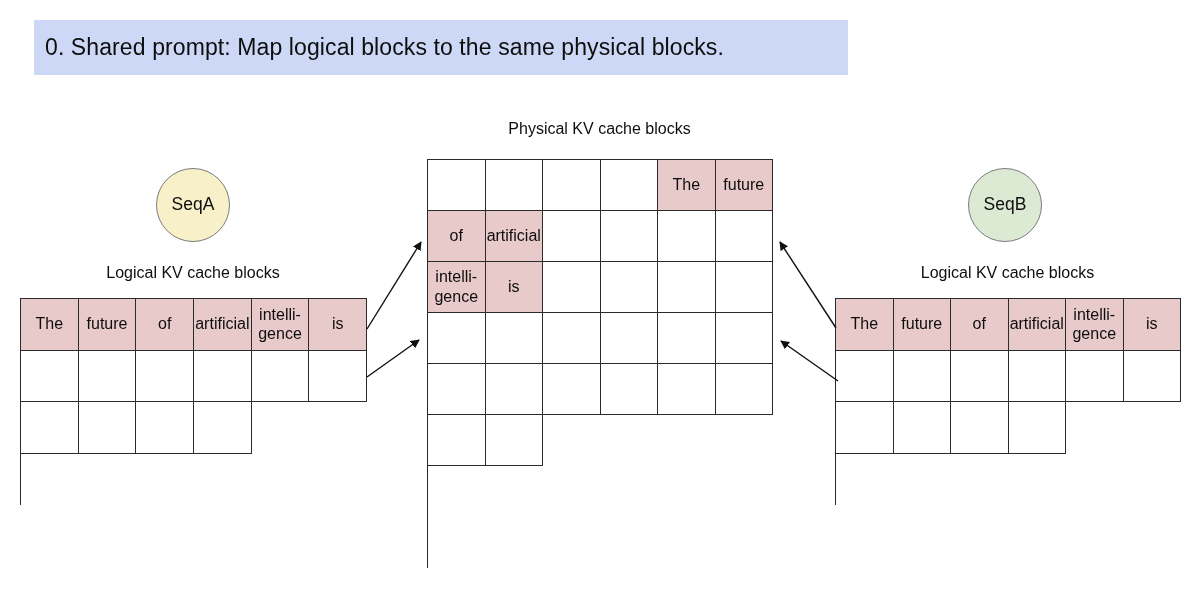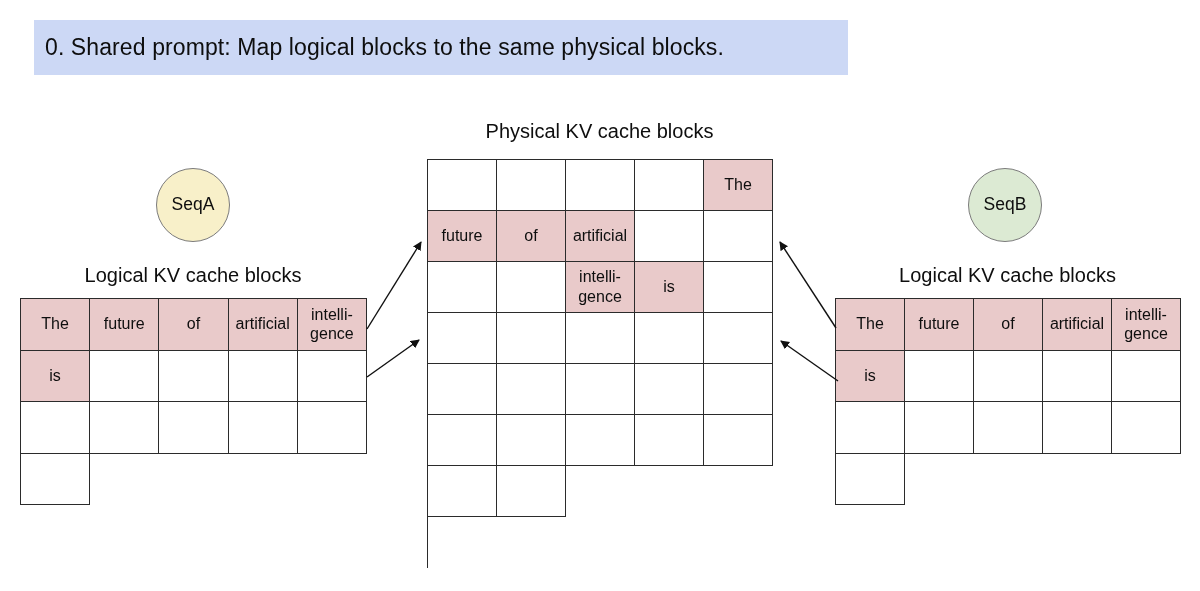--- a/index.html
+++ b/index.html
@@ -44,32 +44,32 @@
     justify-content: center;
     font-size: 17.5px;
     line-height: 1.22;
     text-align: center;
   }
   #seq-a { left: 156px; top: 168px; background: var(--seqa-bg); }
   #seq-b { left: 968px; top: 168px; background: var(--seqb-bg); }
   
   .table-title {
     position: absolute;
-    font-size: 20px;
+    font-size: 16px;
     text-align: center;
     white-space: nowrap;
   }
   #title-left     { left: 20px;  width: 346px; top: 264px; }
   #title-physical { left: 427px; width: 345px; top: 120px; }
   #title-right    { left: 835px; width: 345px; top: 264px; }
   
   .grid-table {
     position: absolute;
     display: grid;
-    grid-template-columns: repeat(5, 1fr);
+    grid-template-columns: repeat(6, 1fr);
     border-top: 1.5px solid var(--border-c);
     border-left: 1.5px solid var(--border-c);
     box-sizing: border-box;
     background: #ffffff;
   }
   #logical-a  { left: 20px;  top: 298px; width: 347px; height: 207px; grid-template-rows: repeat(4, 1fr); }
   #physical   { left: 427px; top: 159px; width: 346px; height: 409px; grid-template-rows: repeat(8, 1fr); }
   #logical-b  { left: 835px; top: 298px; width: 346px; height: 207px; grid-template-rows: repeat(4, 1fr); }
   .cell {
     border-right: 1.5px solid var(--border-c);

